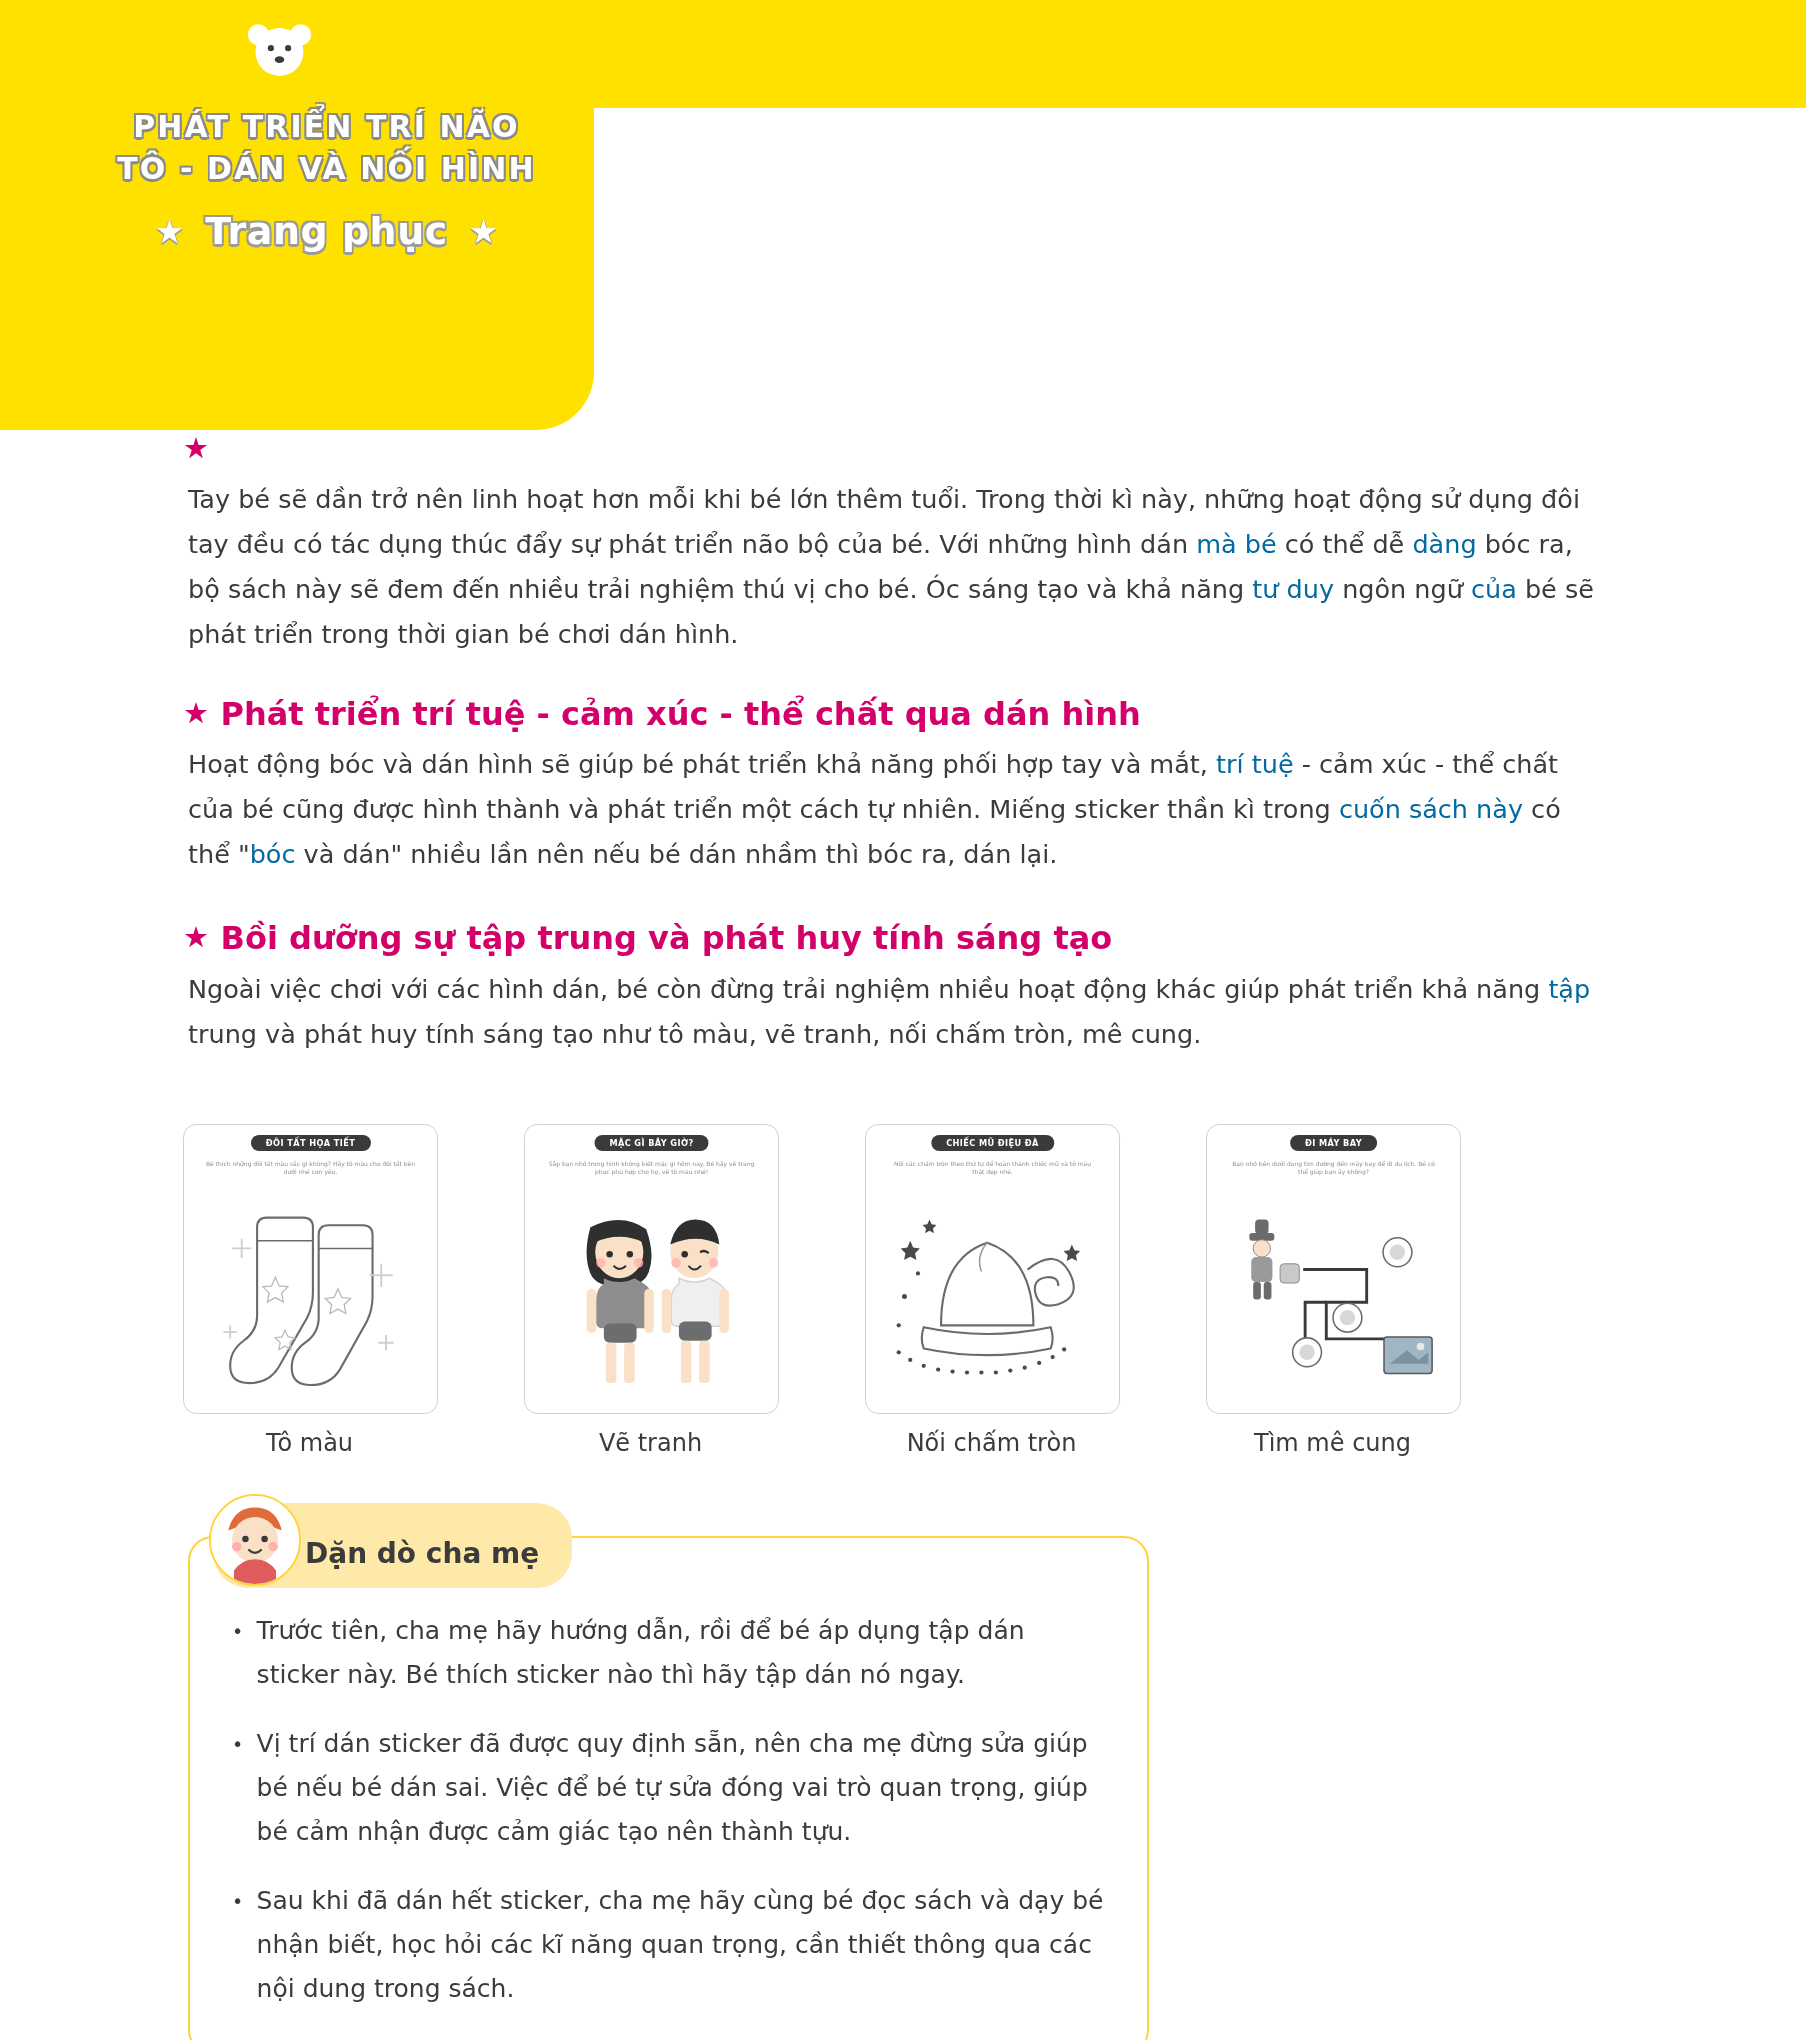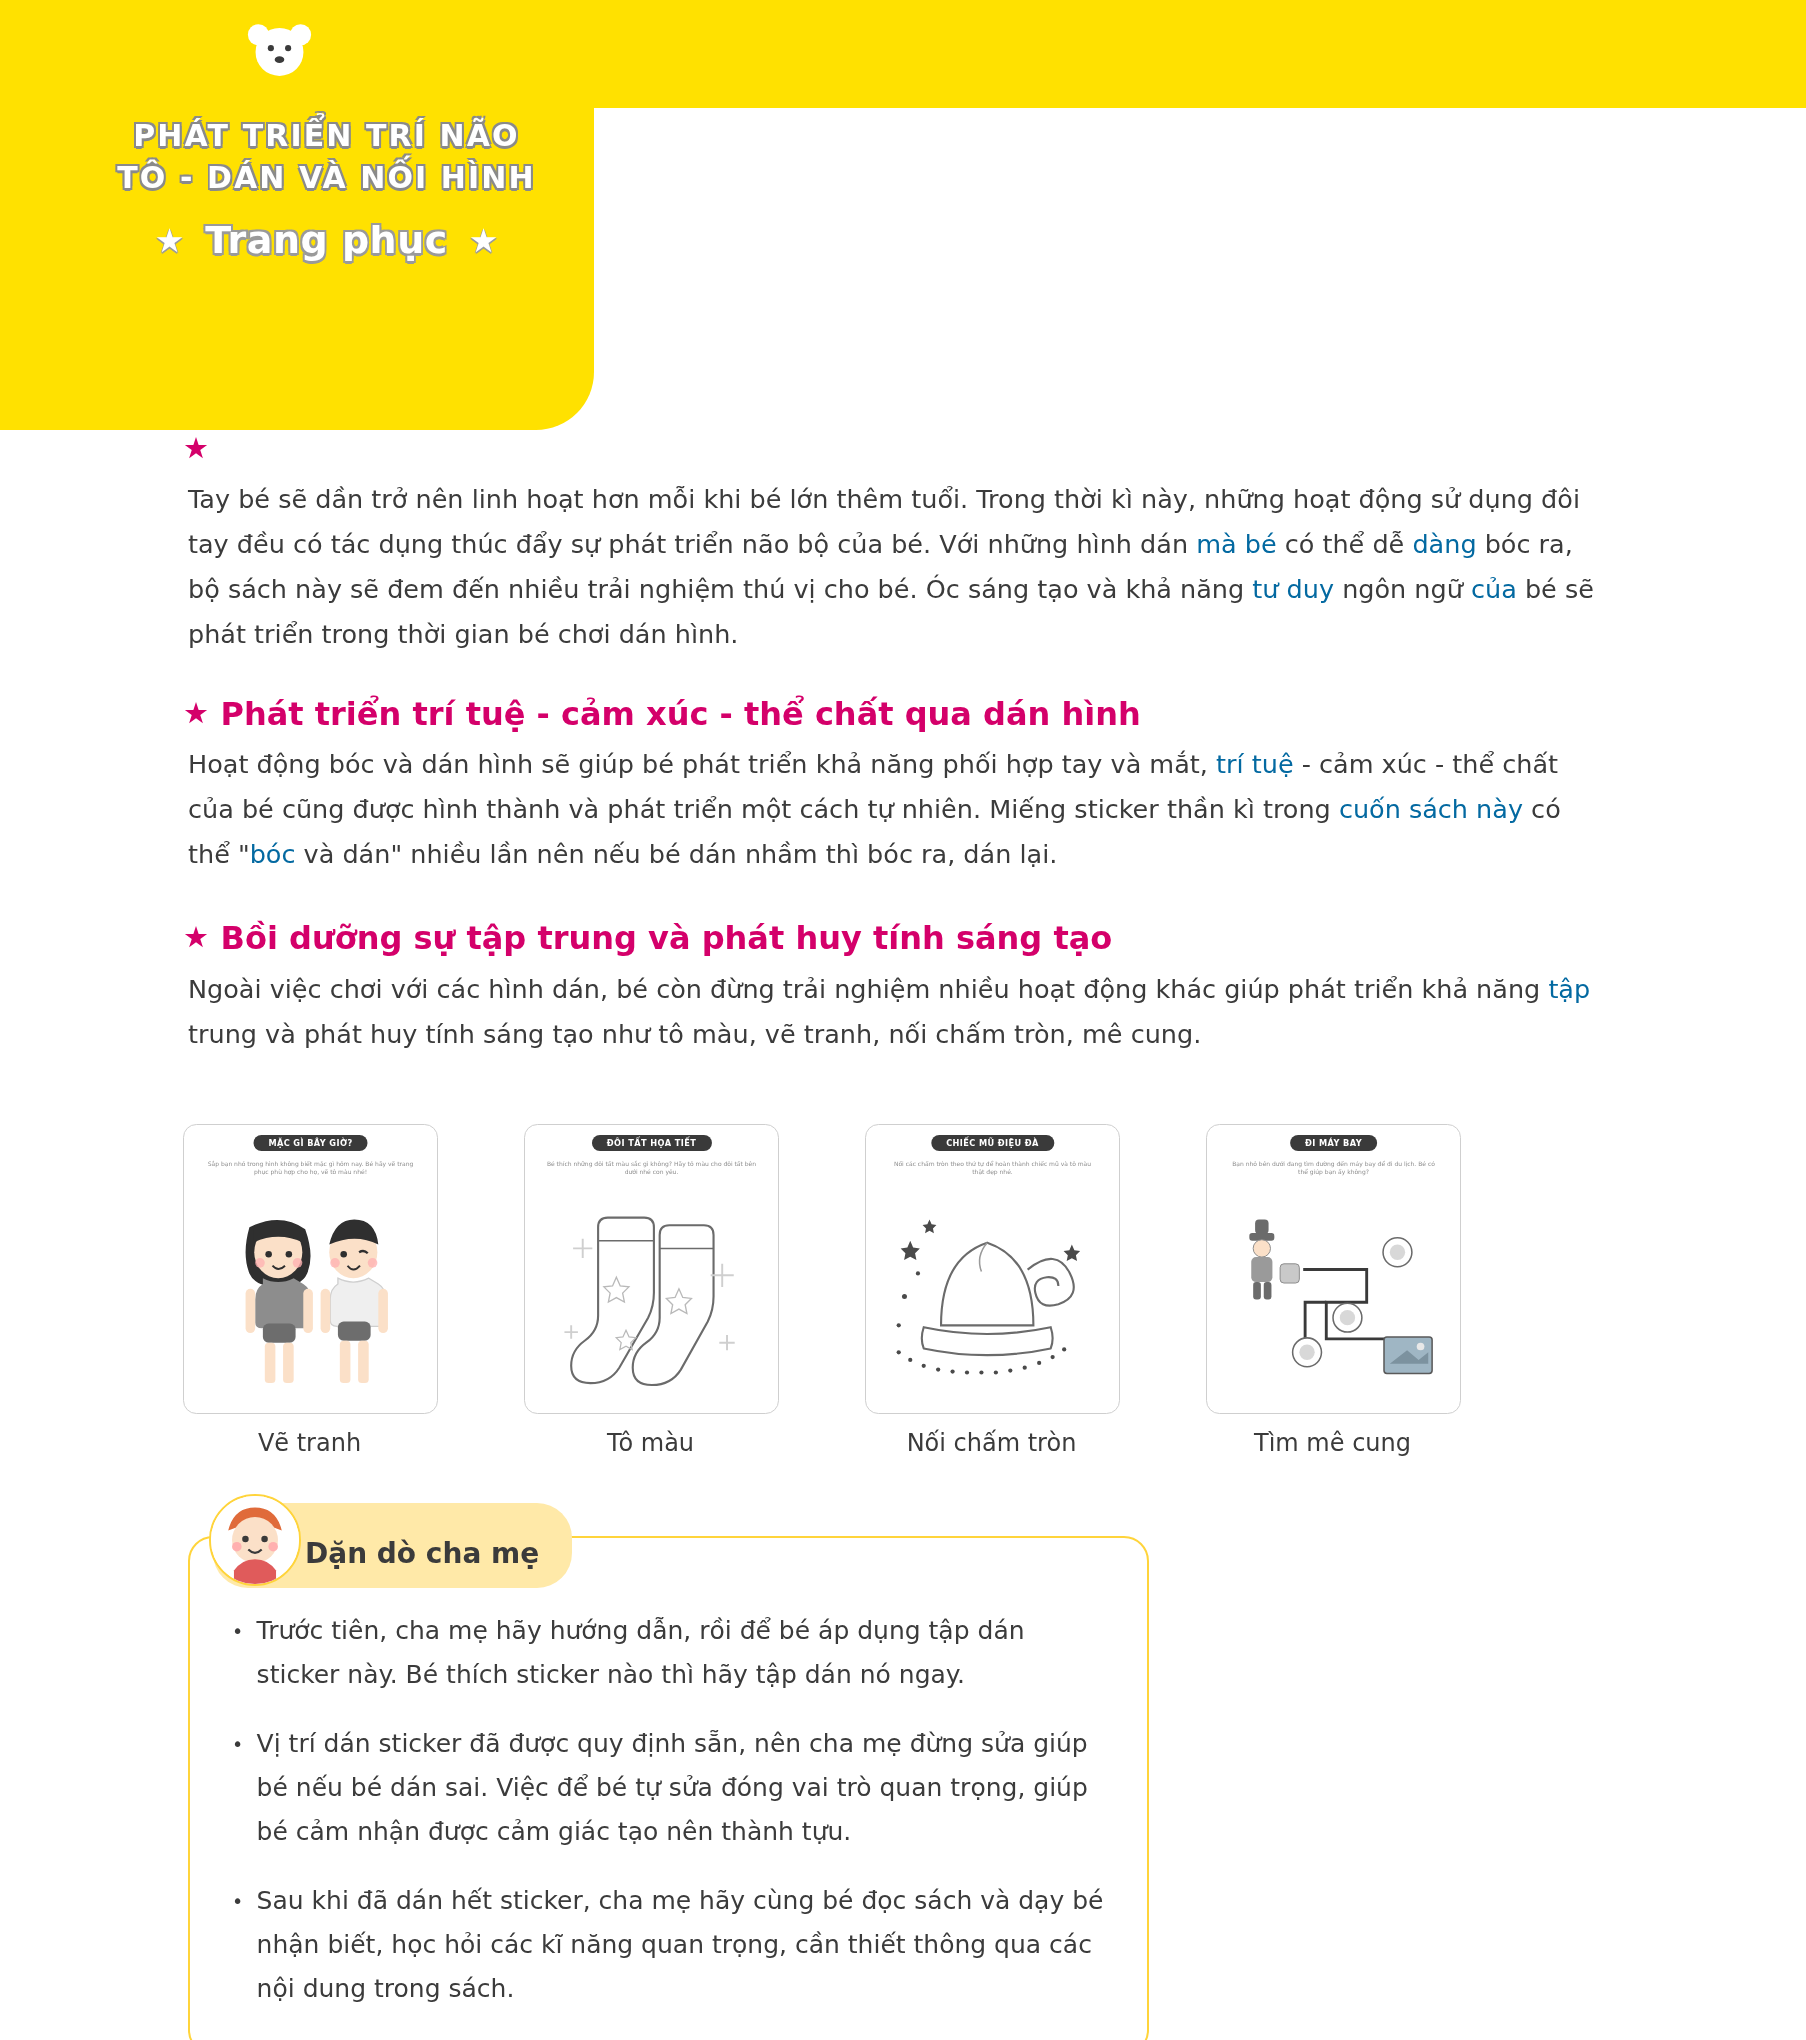--- a/index.html
+++ b/index.html
@@ -45,21 +45,21 @@
     position: absolute;
     left: 245px;
     top: 21px;
     width: 69px;
     height: 60px;
   }
 
   .title-block {
     position: absolute;
     left: 72px;
-    top: 115px;
+    top: 106px;
     width: 509px;
     text-align: center;
   }
   .title-line {
     color: #ffffff;
     font-family: "DejaVu Sans", sans-serif;
     font-weight: bold;
     font-size: 30px;
     letter-spacing: 2.1px;
     line-height: 42px;
@@ -288,65 +288,20 @@
 
   <div class="section sp-2">
     <div class="section-heading">
       <span class="heading-star">★</span>
       <span>Bồi dưỡng sự tập trung và phát huy tính sáng tạo</span>
     </div>
     <div class="section-body"><span>Ngoài việc chơi với các hình dán, bé còn đừng trải nghiệm nhiều hoạt động khác giúp phát triển khả năng </span><span class="hl">tập</span><span> trung và phát huy tính sáng tạo như tô màu, vẽ tranh, nối chấm tròn, mê cung.</span></div>
   </div>
 
   <div class="thumbs">
-
-    <div class="thumb">
-      <div class="thumb-card">
-        <div class="thumb-title">MẶC GÌ BÂY GIỜ?</div>
-        <div class="thumb-sub">Sắp bạn nhỏ trong hình không biết mặc gì hôm nay. Bé hãy vẽ trang phục phù hợp cho họ, vẽ tô màu nhé!</div>
-        <div class="thumb-art">
-          <svg viewBox="0 0 263 240" width="253" height="231">
-
-            <g>
-              <path d="M68 48 q32 -16 58 2 q10 28 2 46 q-6 14 -30 14 q-24 0 -30 -14 q-8 -20 0 -48 z" fill="#2f2f2f"></path>
-              <ellipse cx="98" cy="74" rx="25" ry="27" fill="#fbe0c8"></ellipse>
-              <path d="M72 48 q28 -14 52 2 q2 8 0 14 q-26 -12 -52 0 z" fill="#2f2f2f"></path>
-              <circle cx="88" cy="76" r="3.4" fill="#2f2f2f"></circle>
-              <circle cx="109" cy="76" r="3.4" fill="#2f2f2f"></circle>
-              <circle cx="79" cy="85" r="5" fill="#ffb3b3" opacity=".8"></circle>
-              <circle cx="118" cy="85" r="5" fill="#ffb3b3" opacity=".8"></circle>
-              <path d="M92 88 q6 7 13 0" stroke="#2f2f2f" stroke-width="2" fill="none"></path>
-              <path d="M82 101 q16 8 32 0 l10 6 q8 5 8 16 l0 24 q0 6 -7 6 l-44 0 q-7 0 -7 -6 l0 -24 q0 -11 8 -16 z" fill="#8d8d8d"></path>
-              <rect x="82" y="148" width="34" height="20" rx="6" fill="#6d6d6d"></rect>
-              <rect x="84" y="168" width="11" height="42" rx="4" fill="#fbe0c8"></rect>
-              <rect x="103" y="168" width="11" height="42" rx="4" fill="#fbe0c8"></rect>
-              <rect x="64" y="112" width="10" height="46" rx="5" fill="#fbe0c8"></rect>
-              <rect x="124" y="112" width="10" height="46" rx="5" fill="#fbe0c8"></rect>
-            </g>
-
-            <g>
-              <ellipse cx="176" cy="74" rx="25" ry="27" fill="#fbe0c8"></ellipse>
-              <path d="M151 66 q6 -26 26 -26 q22 0 25 26 q-24 -12 -51 0 z" fill="#2f2f2f"></path>
-              <circle cx="166" cy="76" r="3.4" fill="#2f2f2f"></circle>
-              <path d="M182 74 q5 -3 9 1" stroke="#2f2f2f" stroke-width="2.4" fill="none"></path>
-              <circle cx="157" cy="85" r="5" fill="#ffb3b3" opacity=".8"></circle>
-              <circle cx="196" cy="85" r="5" fill="#ffb3b3" opacity=".8"></circle>
-              <path d="M170 88 q6 8 13 0" stroke="#2f2f2f" stroke-width="2" fill="none"></path>
-              <path d="M160 101 q16 8 32 0 l10 6 q8 5 8 16 l0 22 q0 6 -7 6 l-44 0 q-7 0 -7 -6 l0 -22 q0 -11 8 -16 z" fill="#efefef" stroke="#cfcfcf" stroke-width="1.4"></path>
-              <rect x="160" y="146" width="34" height="20" rx="6" fill="#6d6d6d"></rect>
-              <rect x="162" y="166" width="11" height="44" rx="4" fill="#fbe0c8"></rect>
-              <rect x="181" y="166" width="11" height="44" rx="4" fill="#fbe0c8"></rect>
-              <rect x="142" y="112" width="10" height="46" rx="5" fill="#fbe0c8"></rect>
-              <rect x="202" y="112" width="10" height="46" rx="5" fill="#fbe0c8"></rect>
-            </g>
-          </svg>
-        </div>
-      </div>
-      <div class="thumb-caption">Vẽ tranh</div>
-    </div>
 
     <div class="thumb">
       <div class="thumb-card">
         <div class="thumb-title">ĐÔI TẤT HỌA TIẾT</div>
         <div class="thumb-sub">Bé thích những đôi tất màu sắc gì không? Hãy tô màu cho đôi tất bên dưới nhé con yêu.</div>
         <div class="thumb-art">
           <svg viewBox="0 0 263 240" width="253" height="231">
             <path d="M86 38 q-10 0 -10 10 l0 92 q0 16 -14 26 q-14 10 -14 26 q0 18 20 18 q20 0 30 -16 l30 -52 q6 -12 6 -26 l0 -68 q0 -10 -10 -10 z" fill="none" stroke="#6b6b6b" stroke-width="2.2"></path>
             <path d="M76 62 l58 0" fill="none" stroke="#6b6b6b" stroke-width="1.6"></path>
             <path d="M150 46 q-10 0 -10 10 l0 86 q0 16 -14 26 q-14 10 -14 26 q0 18 20 18 q20 0 30 -16 l28 -50 q6 -12 6 -26 l0 -64 q0 -10 -10 -10 z" fill="none" stroke="#6b6b6b" stroke-width="2.2"></path>
@@ -357,20 +312,65 @@
             <g stroke="#cfcfcf" stroke-width="2" fill="none">
               <path d="M60 60 l0 20 M50 70 l20 0"></path>
               <path d="M205 86 l0 24 M193 98 l24 0"></path>
               <path d="M210 160 l0 16 M202 168 l16 0"></path>
               <path d="M48 150 l0 14 M41 157 l14 0"></path>
             </g>
           </svg>
         </div>
       </div>
       <div class="thumb-caption">Tô màu</div>
+    </div>
+
+    <div class="thumb">
+      <div class="thumb-card">
+        <div class="thumb-title">MẶC GÌ BÂY GIỜ?</div>
+        <div class="thumb-sub">Sắp bạn nhỏ trong hình không biết mặc gì hôm nay. Bé hãy vẽ trang phục phù hợp cho họ, vẽ tô màu nhé!</div>
+        <div class="thumb-art">
+          <svg viewBox="0 0 263 240" width="253" height="231">
+
+            <g>
+              <path d="M68 48 q32 -16 58 2 q10 28 2 46 q-6 14 -30 14 q-24 0 -30 -14 q-8 -20 0 -48 z" fill="#2f2f2f"></path>
+              <ellipse cx="98" cy="74" rx="25" ry="27" fill="#fbe0c8"></ellipse>
+              <path d="M72 48 q28 -14 52 2 q2 8 0 14 q-26 -12 -52 0 z" fill="#2f2f2f"></path>
+              <circle cx="88" cy="76" r="3.4" fill="#2f2f2f"></circle>
+              <circle cx="109" cy="76" r="3.4" fill="#2f2f2f"></circle>
+              <circle cx="79" cy="85" r="5" fill="#ffb3b3" opacity=".8"></circle>
+              <circle cx="118" cy="85" r="5" fill="#ffb3b3" opacity=".8"></circle>
+              <path d="M92 88 q6 7 13 0" stroke="#2f2f2f" stroke-width="2" fill="none"></path>
+              <path d="M82 101 q16 8 32 0 l10 6 q8 5 8 16 l0 24 q0 6 -7 6 l-44 0 q-7 0 -7 -6 l0 -24 q0 -11 8 -16 z" fill="#8d8d8d"></path>
+              <rect x="82" y="148" width="34" height="20" rx="6" fill="#6d6d6d"></rect>
+              <rect x="84" y="168" width="11" height="42" rx="4" fill="#fbe0c8"></rect>
+              <rect x="103" y="168" width="11" height="42" rx="4" fill="#fbe0c8"></rect>
+              <rect x="64" y="112" width="10" height="46" rx="5" fill="#fbe0c8"></rect>
+              <rect x="124" y="112" width="10" height="46" rx="5" fill="#fbe0c8"></rect>
+            </g>
+
+            <g>
+              <ellipse cx="176" cy="74" rx="25" ry="27" fill="#fbe0c8"></ellipse>
+              <path d="M151 66 q6 -26 26 -26 q22 0 25 26 q-24 -12 -51 0 z" fill="#2f2f2f"></path>
+              <circle cx="166" cy="76" r="3.4" fill="#2f2f2f"></circle>
+              <path d="M182 74 q5 -3 9 1" stroke="#2f2f2f" stroke-width="2.4" fill="none"></path>
+              <circle cx="157" cy="85" r="5" fill="#ffb3b3" opacity=".8"></circle>
+              <circle cx="196" cy="85" r="5" fill="#ffb3b3" opacity=".8"></circle>
+              <path d="M170 88 q6 8 13 0" stroke="#2f2f2f" stroke-width="2" fill="none"></path>
+              <path d="M160 101 q16 8 32 0 l10 6 q8 5 8 16 l0 22 q0 6 -7 6 l-44 0 q-7 0 -7 -6 l0 -22 q0 -11 8 -16 z" fill="#efefef" stroke="#cfcfcf" stroke-width="1.4"></path>
+              <rect x="160" y="146" width="34" height="20" rx="6" fill="#6d6d6d"></rect>
+              <rect x="162" y="166" width="11" height="44" rx="4" fill="#fbe0c8"></rect>
+              <rect x="181" y="166" width="11" height="44" rx="4" fill="#fbe0c8"></rect>
+              <rect x="142" y="112" width="10" height="46" rx="5" fill="#fbe0c8"></rect>
+              <rect x="202" y="112" width="10" height="46" rx="5" fill="#fbe0c8"></rect>
+            </g>
+          </svg>
+        </div>
+      </div>
+      <div class="thumb-caption">Vẽ tranh</div>
     </div>
 
     <div class="thumb">
       <div class="thumb-card">
         <div class="thumb-title">CHIẾC MŨ ĐIỆU ĐÀ</div>
         <div class="thumb-sub">Nối các chấm tròn theo thứ tự để hoàn thành chiếc mũ và tô màu thật đẹp nhé.</div>
         <div class="thumb-art">
           <svg viewBox="0 0 263 240" width="253" height="231">
             <path d="M78 150 q0 -70 48 -86 q48 16 48 86 z" fill="none" stroke="#6b6b6b" stroke-width="2.2"></path>
             <path d="M60 152 q66 14 132 0 q4 12 0 22 q-66 14 -132 0 q-4 -10 0 -22 z" fill="none" stroke="#6b6b6b" stroke-width="2.2"></path>

